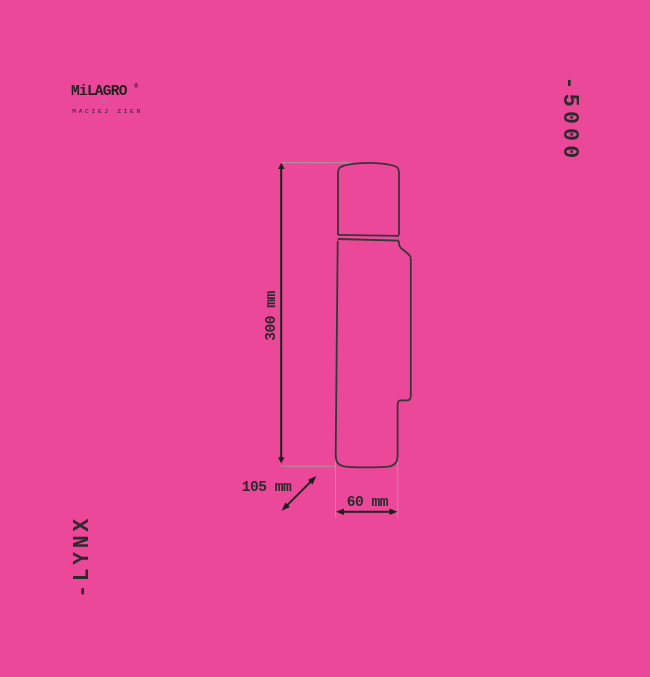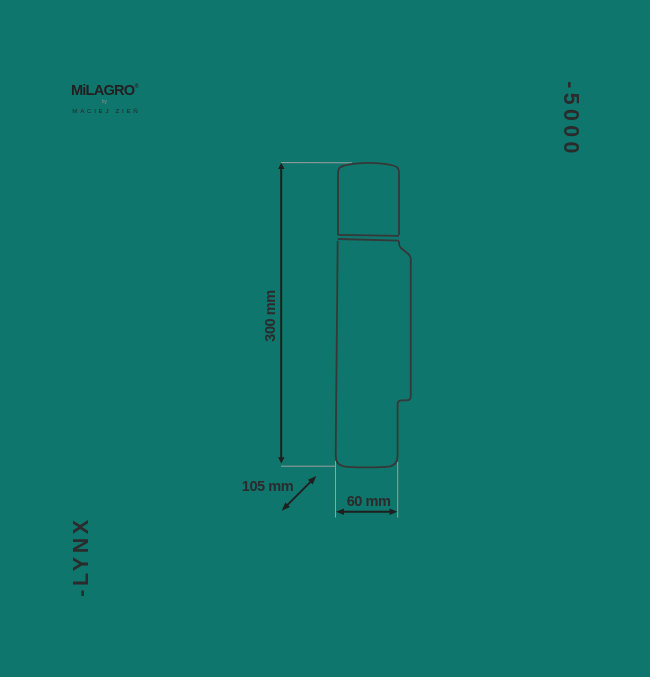--- a/index.html
+++ b/index.html
@@ -1,17 +1,17 @@
 <!DOCTYPE html>
 <html><head>
 <meta charset="utf-8">
 <style>
   html,body{margin:0;padding:0;background:#ffffff;}
-  .page{position:relative;width:650px;height:677px;background:#0f766e;overflow:hidden;
-        font-family:Liberation Sans, sans-serif;}
+  .page{position:relative;width:650px;height:677px;background:#ec4899;overflow:hidden;
+        font-family:Liberation Mono, monospace;}
 </style>
 </head>
 <body>
 <div class="page">
 <svg width="650" height="677" viewBox="0 0 650 677">
 
   <text x="71" y="94.6" font-size="14.6" font-weight="bold" letter-spacing="-0.8" fill="#231f20">MiLAGRO</text>
   <text x="134.6" y="88" font-size="5.5" font-weight="bold" fill="#231f20">®</text>
   <text x="104.3" y="102.8" font-size="5" fill="#8f8f8f" text-anchor="middle">by</text>
   <text x="72.3" y="112.5" font-size="6.2" letter-spacing="2.7" fill="#262626">MACIEJ ZIEŃ</text>

